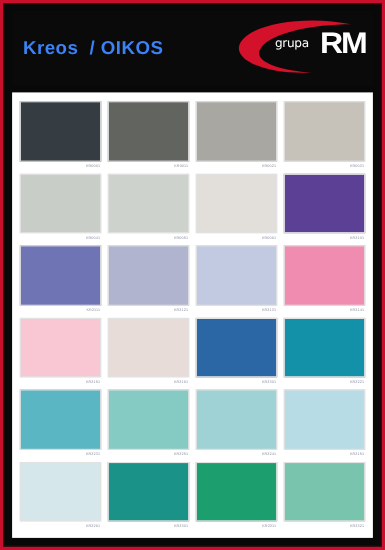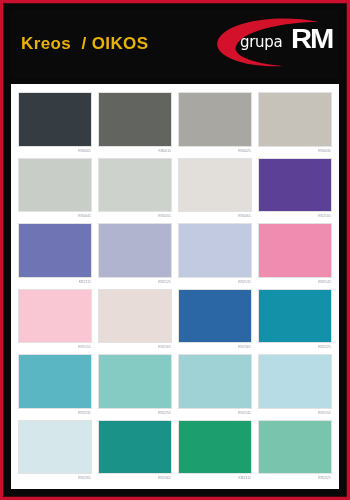--- a/index.html
+++ b/index.html
@@ -40,43 +40,43 @@
     height: 68px;
     flex: 0 0 68px;
     background: #0a0a0a;
     display: flex;
     align-items: center;
     justify-content: space-between;
     padding: 0 6px 0 10px;
     box-sizing: border-box;
   }
   #brand-title {
-    color: #eab308;
+    color: #3b82f6;
     font-size: 17px;
     font-weight: bold;
     letter-spacing: 0.4px;
     white-space: pre;
   }
 
   
   #logo {
     position: relative;
     width: 122px;
     height: 56px;
     flex: 0 0 122px;
   }
   #logo svg { display: block; }
   .logo-word {
     position: absolute;
     color: #ffffff;
   }
   #logo-grupa {
-    left: 29px;
+    left: 39px;
     top: 17px;
-    font-size: 15px;
+    font-size: 11px;
     font-weight: normal;
     letter-spacing: -0.3px;
     font-family: "DejaVu Sans", sans-serif;
     text-align: right;
   }
   #logo-rm {
     left: 80px;
     top: 8px;
     font-size: 27px;
     font-weight: bold;

